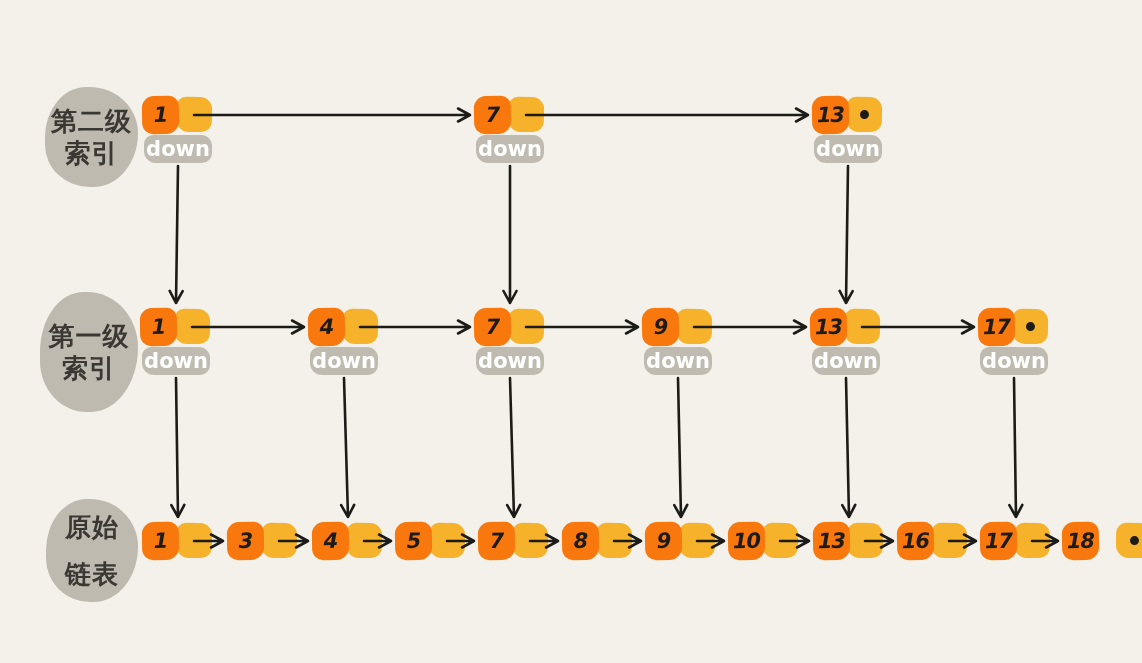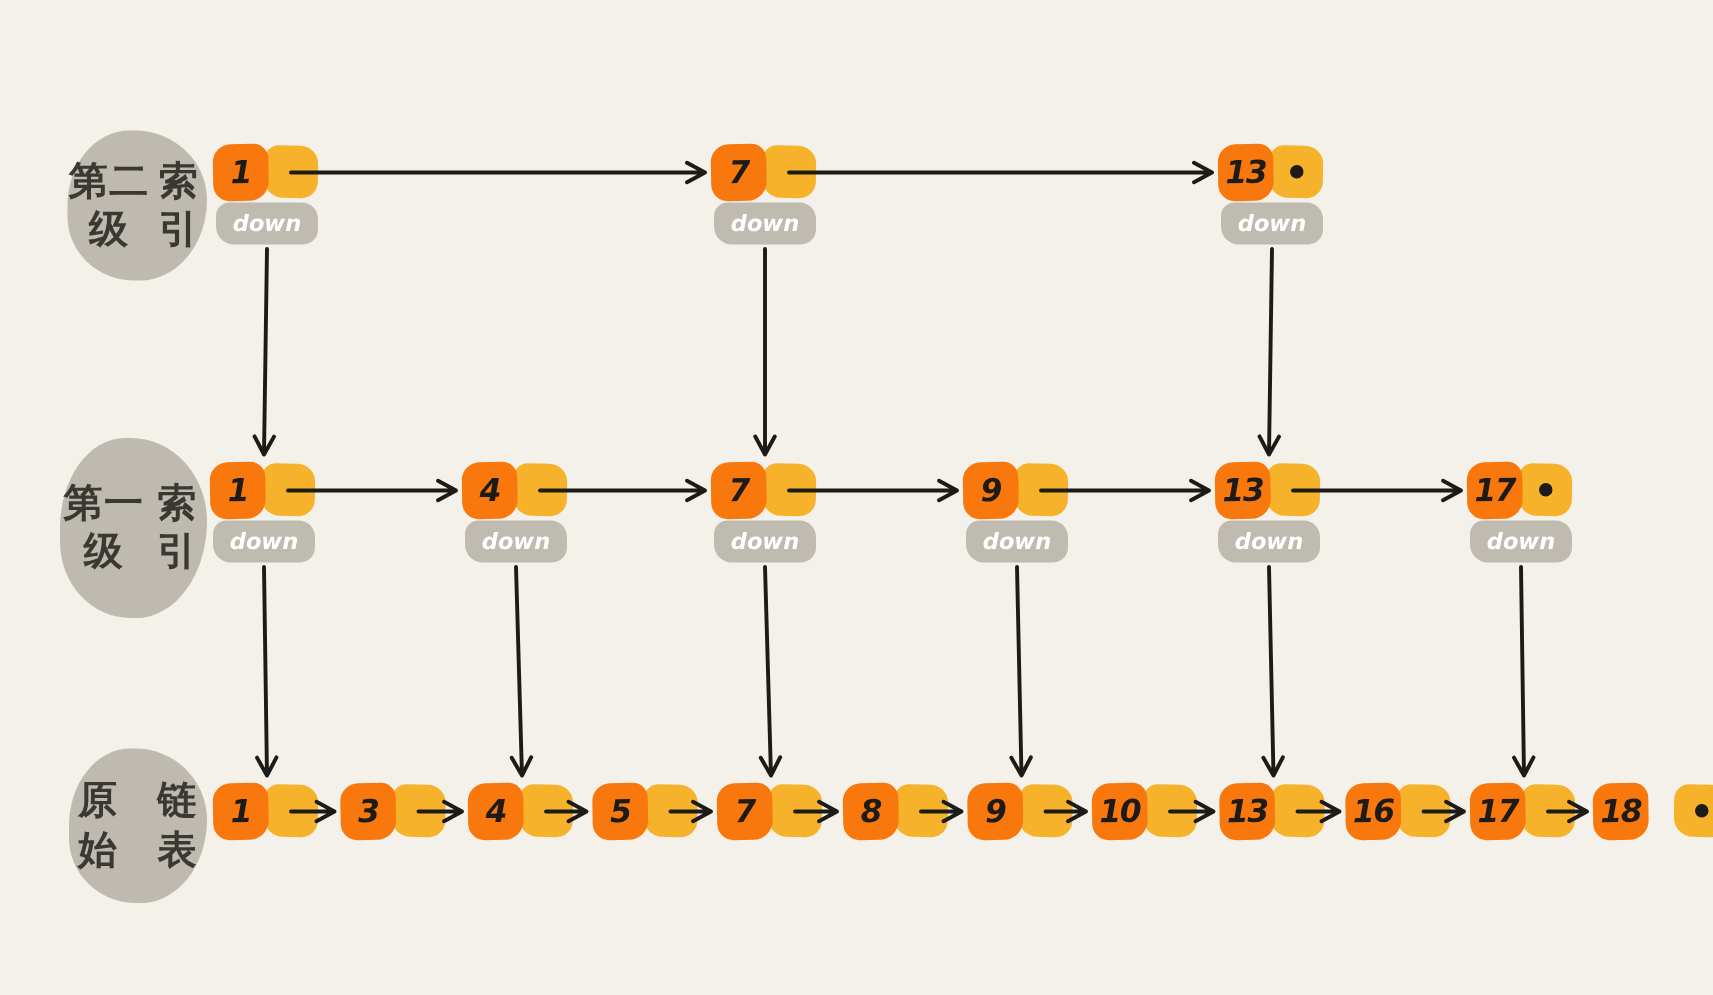--- a/index.html
+++ b/index.html
@@ -9,21 +9,21 @@
   }
   *{box-sizing:border-box;margin:0;padding:0;}
   body{
     background:var(--background);
     font-family:"DejaVu Sans", sans-serif;
     width:1142px;height:663px;overflow:hidden;
   }
   #stage{position:relative;width:1142px;height:663px;}
 
   .label-blob{
-    position:absolute;display:flex;flex-direction:row;
+    position:absolute;display:flex;flex-direction:column;
     align-items:center;justify-content:center;
     background:var(--label-bg);
     border-radius:46% 54% 50% 50% / 52% 48% 56% 44%;
     color:var(--label-text);
     font-size:26px;font-weight:700;line-height:1.25;letter-spacing:1px;
     text-align:center;
   }
 
   .node{position:absolute;display:flex;align-items:flex-start;}
   .cell{
@@ -46,21 +46,21 @@
   .null-dot{
     width:9px;height:9px;border-radius:50%;
     background:var(--ink);
   }
 
   .down-box{
     position:absolute;width:68px;height:28px;
     background:var(--down-bg);
     border-radius:9px 11px 10px 12px;
     color:var(--down-text);
-    font-size:15px;font-weight:700;font-style:italic;
+    font-size:21px;font-weight:700;
     display:flex;align-items:center;justify-content:center;
     z-index:0;
   }
 
   svg.arrows-layer{
     position:absolute;left:0;top:0;z-index:3;pointer-events:none;
   }
   svg.arrows-layer path{
     stroke:var(--ink);stroke-width:2.6;fill:none;
     stroke-linecap:round;stroke-linejoin:round;

